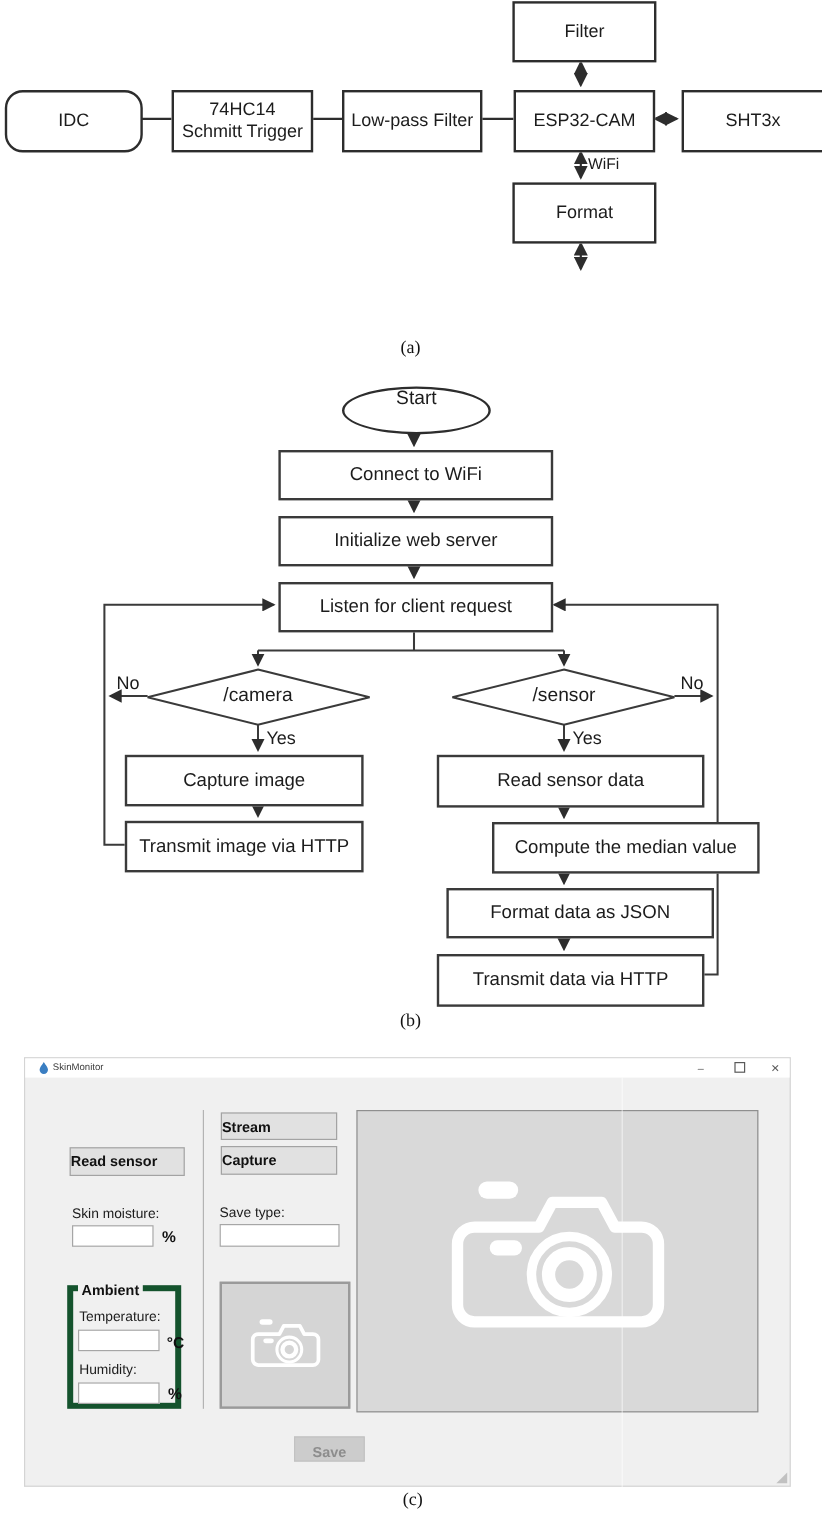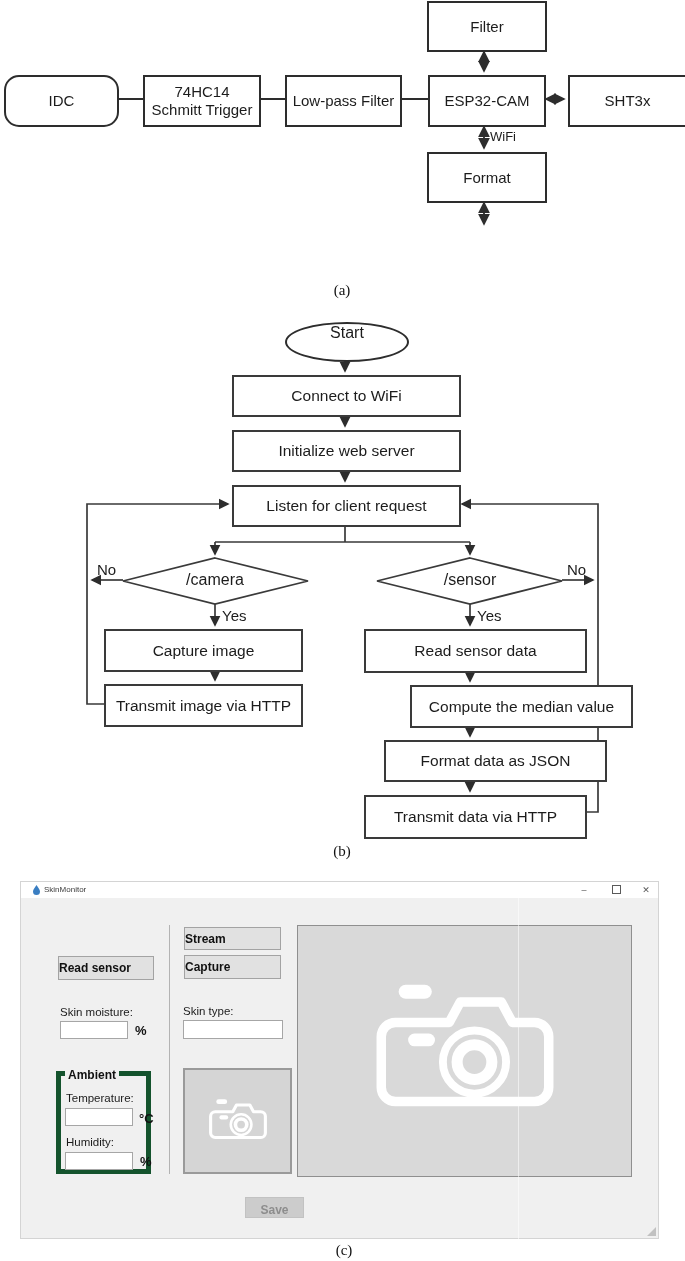--- a/index.html
+++ b/index.html
@@ -132,21 +132,21 @@
   </div>
   <div class="fbox" style="left:104px;top:684px;width:195px;height:39px;">
     <span>Transmit image via HTTP</span>
   </div>
   <div class="fbox" style="left:364px;top:629px;width:219px;height:40px;">
     <span>Read sensor data</span>
   </div>
   <div class="fbox" style="left:364px;top:685px;width:219px;height:39px;margin-left:46px;">
     <span>Compute the median value</span>
   </div>
-  <div class="fbox" style="left:384px;top:740px;width:219px;height:38px;">
+  <div class="fbox" style="left:372px;top:740px;width:219px;height:38px;">
     <span>Format data as JSON</span>
   </div>
   <div class="fbox" style="left:364px;top:795px;width:219px;height:40px;">
     <span>Transmit data via HTTP</span>
   </div>
   <div class="caption" style="left:317px;top:843px;width:50px;">(b)</div>
 
   <div class="window">
     <div class="titlebar">
       <svg class="abs" style="left:11px;top:3px;" width="9" height="10" viewBox="0 0 9 10">
@@ -182,21 +182,21 @@
       <input class="tinput" style="left: 4px; top: 76px; width: 68px; height: 18px;" value="">
       <div class="unit" style="left:79px;top:78px;">%</div>
     </div>
 
     <div class="btn" style="left:163px;top:45px;width:97px;height:23px;">
       <span>Stream</span>
     </div>
     <div class="btn" style="left:163px;top:73px;width:97px;height:24px;">
       <span>Capture</span>
     </div>
-    <div class="field-label" style="left:162px;top:123px;">Skin type:</div>
+    <div class="field-label" style="left:162px;top:123px;">Save type:</div>
     <input class="tinput" style="left: 162px; top: 138px; width: 100px; height: 19px;" value="">
 
     <div class="pane" style="left:162px;top:186px;width:109px;height:106px;background:#d5d5d5;border:2px solid #9a9a9a;">
       <svg width="62" height="52" viewBox="0 0 120 100">
         <g stroke="#ffffff" fill="none" stroke-linejoin="round" stroke-linecap="round">
           <rect x="18" y="8" width="21" height="9" rx="4.5" fill="#ffffff" stroke="none"></rect>
           <path d="M50,32 l7,-13 h26 l7,13 h14 a9,9 0 0 1 9,9 v32 a9,9 0 0 1 -9,9 h-88 a9,9 0 0 1 -9,-9 v-32 a9,9 0 0 1 9,-9 z" stroke-width="6"></path>
           <rect x="24" y="39" width="17" height="8" rx="4" fill="#ffffff" stroke="none"></rect>
           <circle cx="66" cy="57" r="20" stroke-width="5"></circle>
           <circle cx="66" cy="57" r="11" stroke-width="7"></circle>

